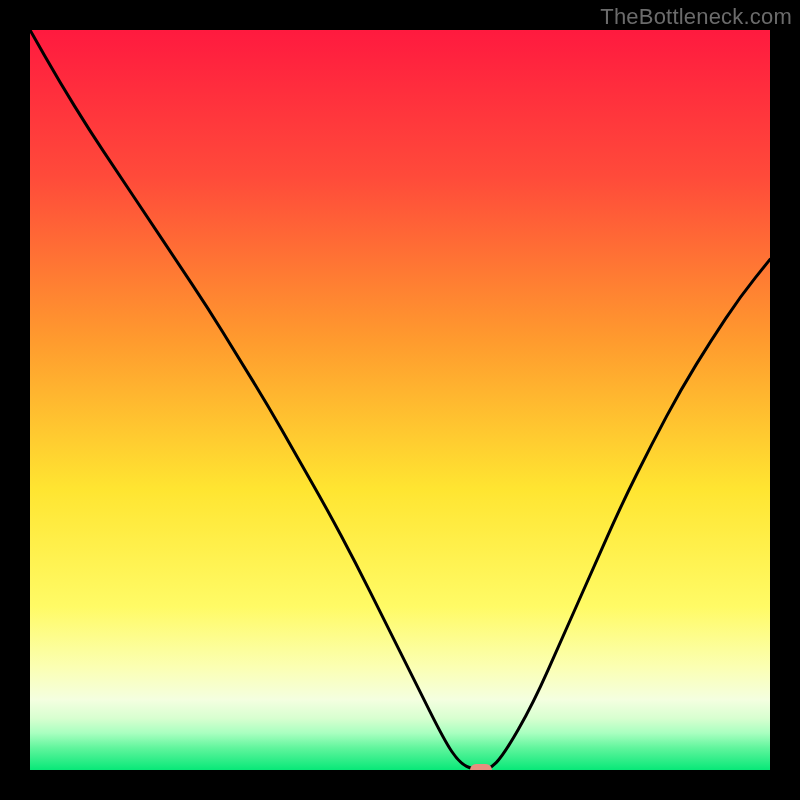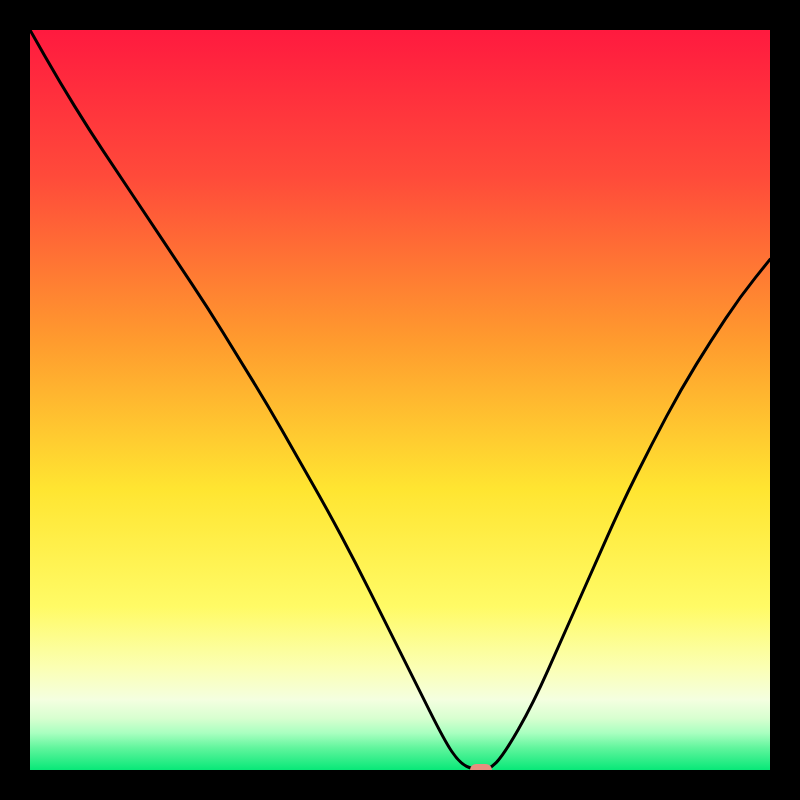--- a/index.html
+++ b/index.html
@@ -59,13 +59,14 @@
 <body>
 
 <div class="frame">
   <div class="plot">
     <div class="gradient" id="grad" style="background: linear-gradient(rgb(255, 26, 63) 0%, rgb(255, 75, 58) 20%, rgb(255, 155, 46) 42%, rgb(255, 229, 49) 62%, rgb(255, 251, 102) 78%, rgb(251, 255, 178) 86%, rgb(244, 255, 224) 90.5%, rgb(216, 255, 208) 93%, rgb(169, 255, 192) 95%, rgb(97, 245, 157) 97%, rgb(8, 232, 120) 100%);"></div>
     <svg class="curve" viewBox="0 0 740 740" preserveAspectRatio="none">
       <path id="curvePath" d="M 0 0 Q 0 0 14.8 25.899999999999977 Q 29.6 51.799999999999955 44.400000000000006 75.84999999999997 Q 59.2 99.89999999999998 74 122.09999999999997 Q 88.8 144.29999999999995 103.6 166.5 Q 118.4 188.70000000000005 133.2 210.9 Q 148 233.09999999999997 162.8 255.29999999999998 Q 177.6 277.5 192.4 301.54999999999995 Q 207.20000000000002 325.59999999999997 222 349.65 Q 236.8 373.7 251.6 399.6 Q 266.4 425.5 281.2 451.4 Q 296 477.3 310.8 505.04999999999995 Q 325.6 532.8 340.4 562.4 Q 355.2 592 370 621.6 Q 384.8 651.2 399.6 680.8 Q 414.40000000000003 710.4 421.8 721.5 Q 429.2 732.6 436.6 736.3 Q 444 740 451.4 740 Q 458.8 740 466.20000000000005 732.6 Q 473.6 725.2 488.40000000000003 699.3 Q 503.20000000000005 673.4 518 640.0999999999999 Q 532.8 606.8 547.5999999999999 573.5 Q 562.4 540.2 577.2 506.90000000000003 Q 592 473.6 606.8 444 Q 621.6 414.4 636.4000000000001 386.65 Q 651.2 358.9 666 334.85 Q 680.8000000000001 310.8 695.6 288.6 Q 710.4 266.4 725.2 247.9 T 740 229.40000000000003" fill="none" stroke-width="3" stroke-linecap="round" stroke-linejoin="round" stroke="#000000"></path>
     </svg>
     <div class="marker" id="marker" style="left: 451.4px; top: 740px; background: rgb(231, 143, 127);"></div>
   </div>
+  <div class="watermark">TheBottleneck.com</div>
 </div>
 
 </body></html>

